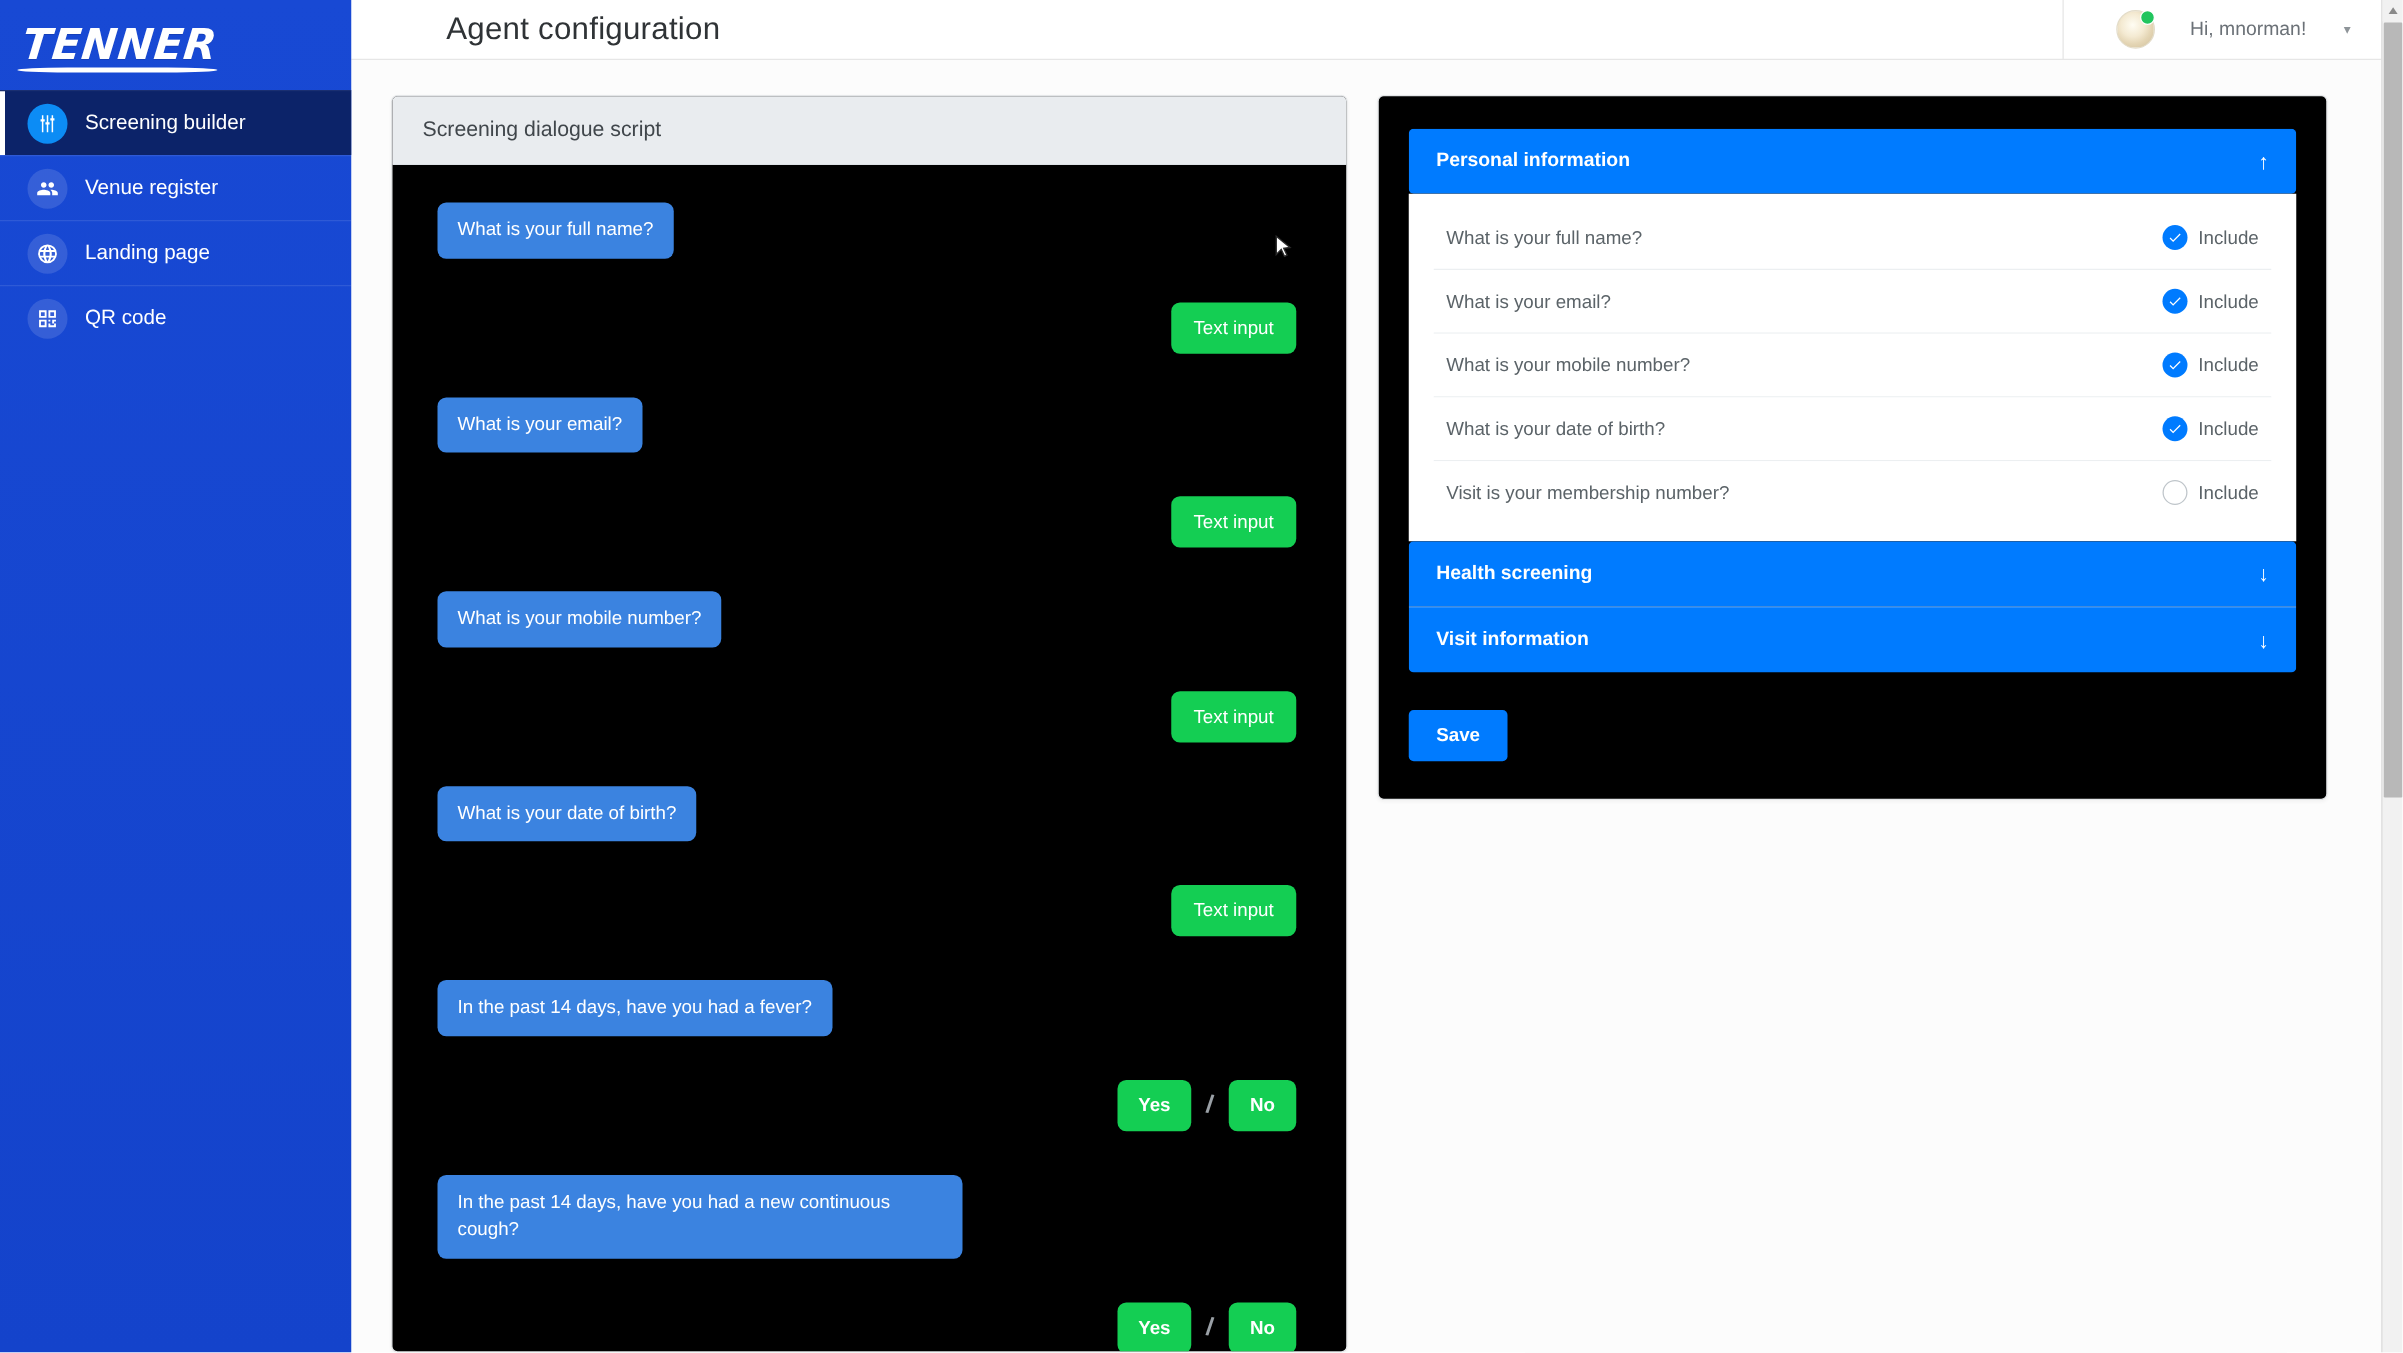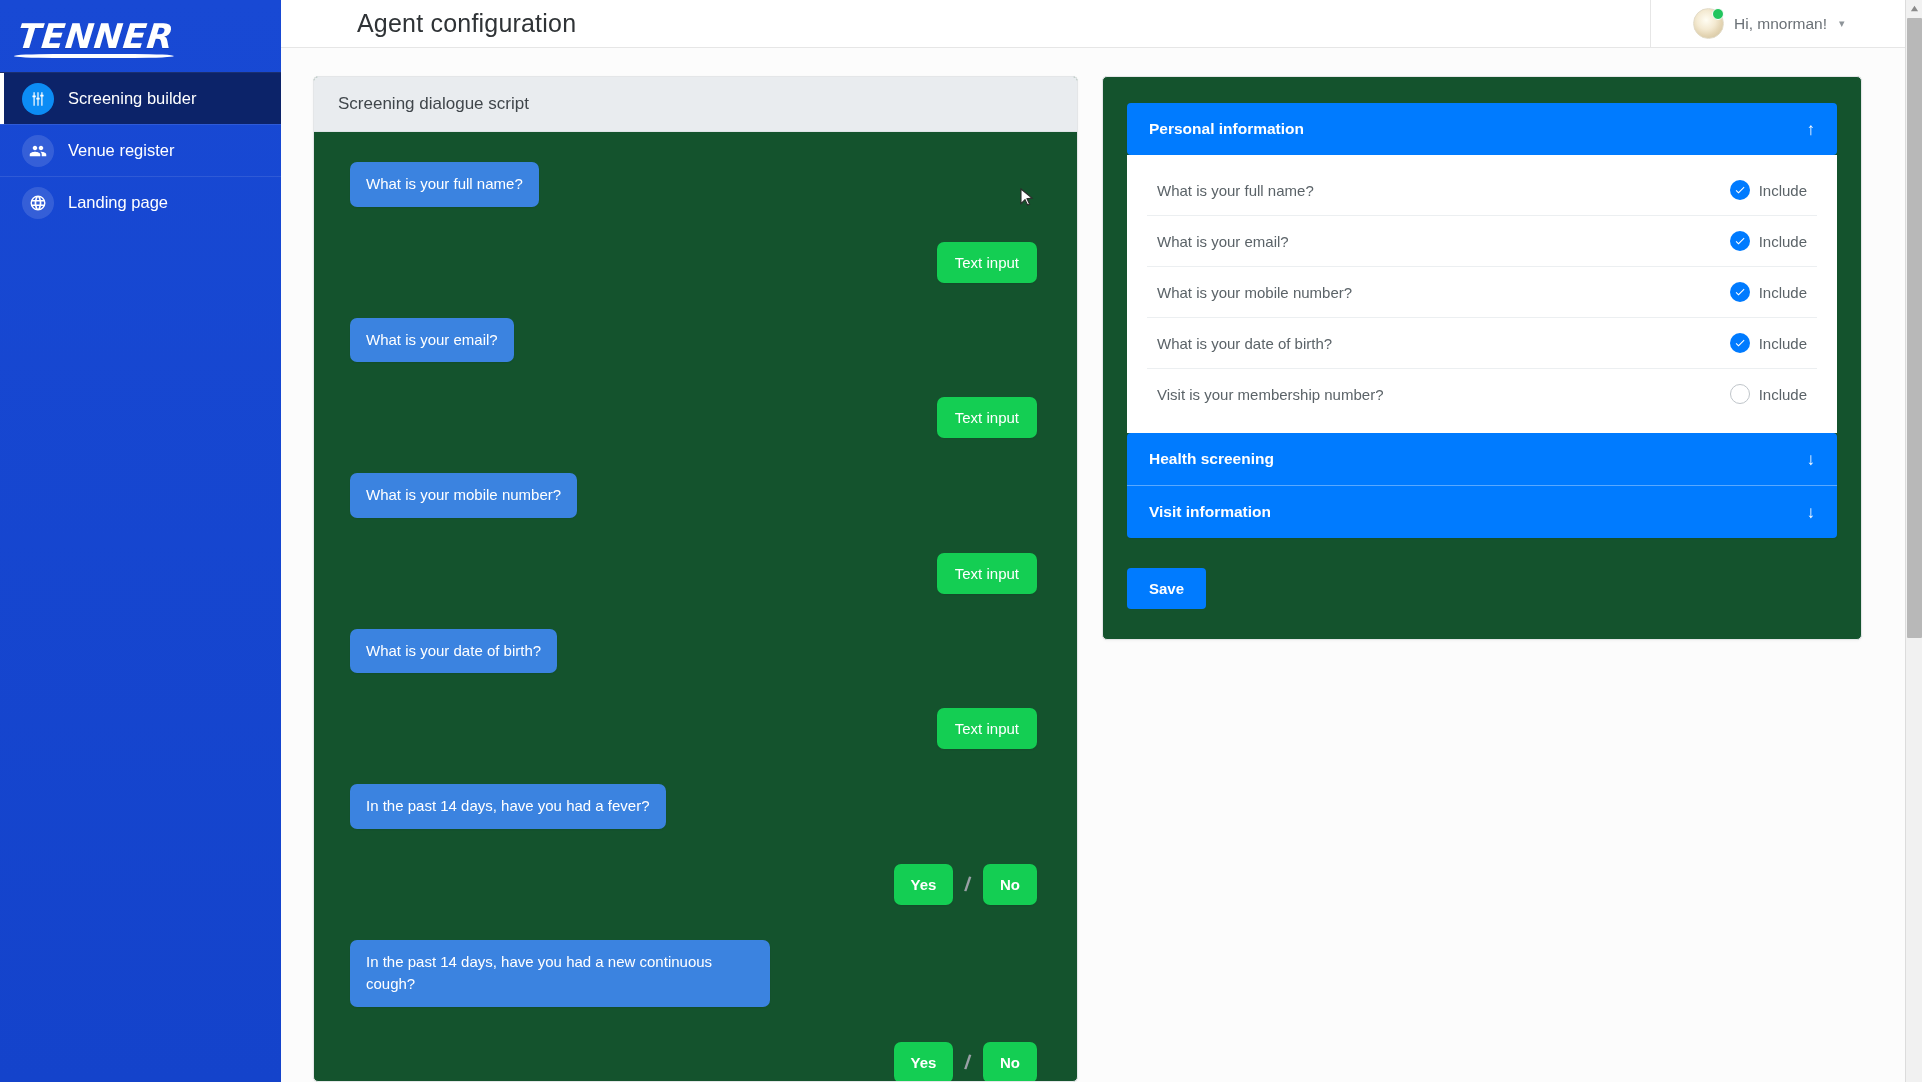--- a/index.html
+++ b/index.html
@@ -110,21 +110,21 @@
     flex: 1 1 auto;
     letter-spacing: 0.2px;
     margin-left: 44px;
   }
   .user-box {
     width: 272px;
     height: 48px;
     flex: 0 0 272px;
     display: flex;
     align-items: center;
-    gap: 10px;
+    gap: 28px;
     padding-left: 42px;
     border-left: 1px solid #e6e6e6;
     cursor: pointer;
   }
   .avatar {
     position: relative;
     width: 31px; height: 31px;
     border-radius: 50%;
     background: radial-gradient(circle at 42% 38%, #fffdf3 0%, #f4ead2 38%, #e4d5b4 62%, #cdbd98 100%);
     border: 1px solid #e3dcc9;
@@ -152,21 +152,21 @@
   .content {
     flex: 1 1 auto;
     display: flex;
     gap: 24px;
     padding: 28px 24px 0 32px;
     min-height: 0;
   }
 
   
   .card {
-    background: #14532d;
+    background: #000000;
     border: 1px solid #e4e6e8;
     border-radius: 5px;
     box-shadow: 0 1px 3px rgba(0,0,0,0.045);
     display: flex;
     flex-direction: column;
     min-height: 0;
   }
   .card-head {
     background: #e9ecef;
     border-bottom: 1px solid #dee2e6;
@@ -335,20 +335,28 @@
 
       <div class="nav-item">
         <span class="nav-icon">
           <svg viewBox="0 0 24 24">
               <path d="M12 2a10 10 0 100 20 10 10 0 000-20zm6.9 6h-2.9a15.6 15.6 0 00-1.4-3.6A8 8 0 0118.9 8zM12 4.1c.7 1 1.3 2.3 1.7 3.9h-3.4c.4-1.6 1-2.9 1.7-3.9zM4.3 14A8.2 8.2 0 014 12c0-.7.1-1.4.3-2h3.3a16.6 16.6 0 000 4H4.3zm.8 2h2.9c.3 1.3.8 2.5 1.4 3.6A8 8 0 015.1 16zm2.9-8H5.1a8 8 0 014.3-3.6A15.6 15.6 0 008 8zm4 11.9c-.7-1-1.3-2.3-1.7-3.9h3.4c-.4 1.6-1 2.9-1.7 3.9zm2.1-5.9H9.9a14.8 14.8 0 010-4h4.2a14.8 14.8 0 010 4zm.5 5.6c.6-1.1 1.1-2.3 1.4-3.6h2.9a8 8 0 01-4.3 3.6zm1.8-5.6a16.6 16.6 0 000-4h3.3c.2.6.3 1.3.3 2s-.1 1.4-.3 2h-3.3z"></path>
             </svg>
         </span>
         <span>Landing page</span>
       </div>
 
+      <div class="nav-item">
+        <span class="nav-icon">
+          <svg viewBox="0 0 24 24">
+              <path d="M3 3h8v8H3V3zm2 2v4h4V5H5zm8-2h8v8h-8V3zm2 2v4h4V5h-4zM3 13h8v8H3v-8zm2 2v4h4v-4H5zm8-2h2v2h-2v-2zm4 0h4v2h-2v2h-2v-4zm-4 4h2v2h2v2h-4v-4zm6 0h2v4h-4v-2h2v-2z"></path>
+            </svg>
+        </span>
+        <span>QR code</span>
+      </div>
 
     </nav>
   </aside>
 
   <div class="main">
 
     <header class="topbar">
       <div class="page-title">Agent configuration</div>
       <div class="user-box">
         <span class="avatar"></span>

